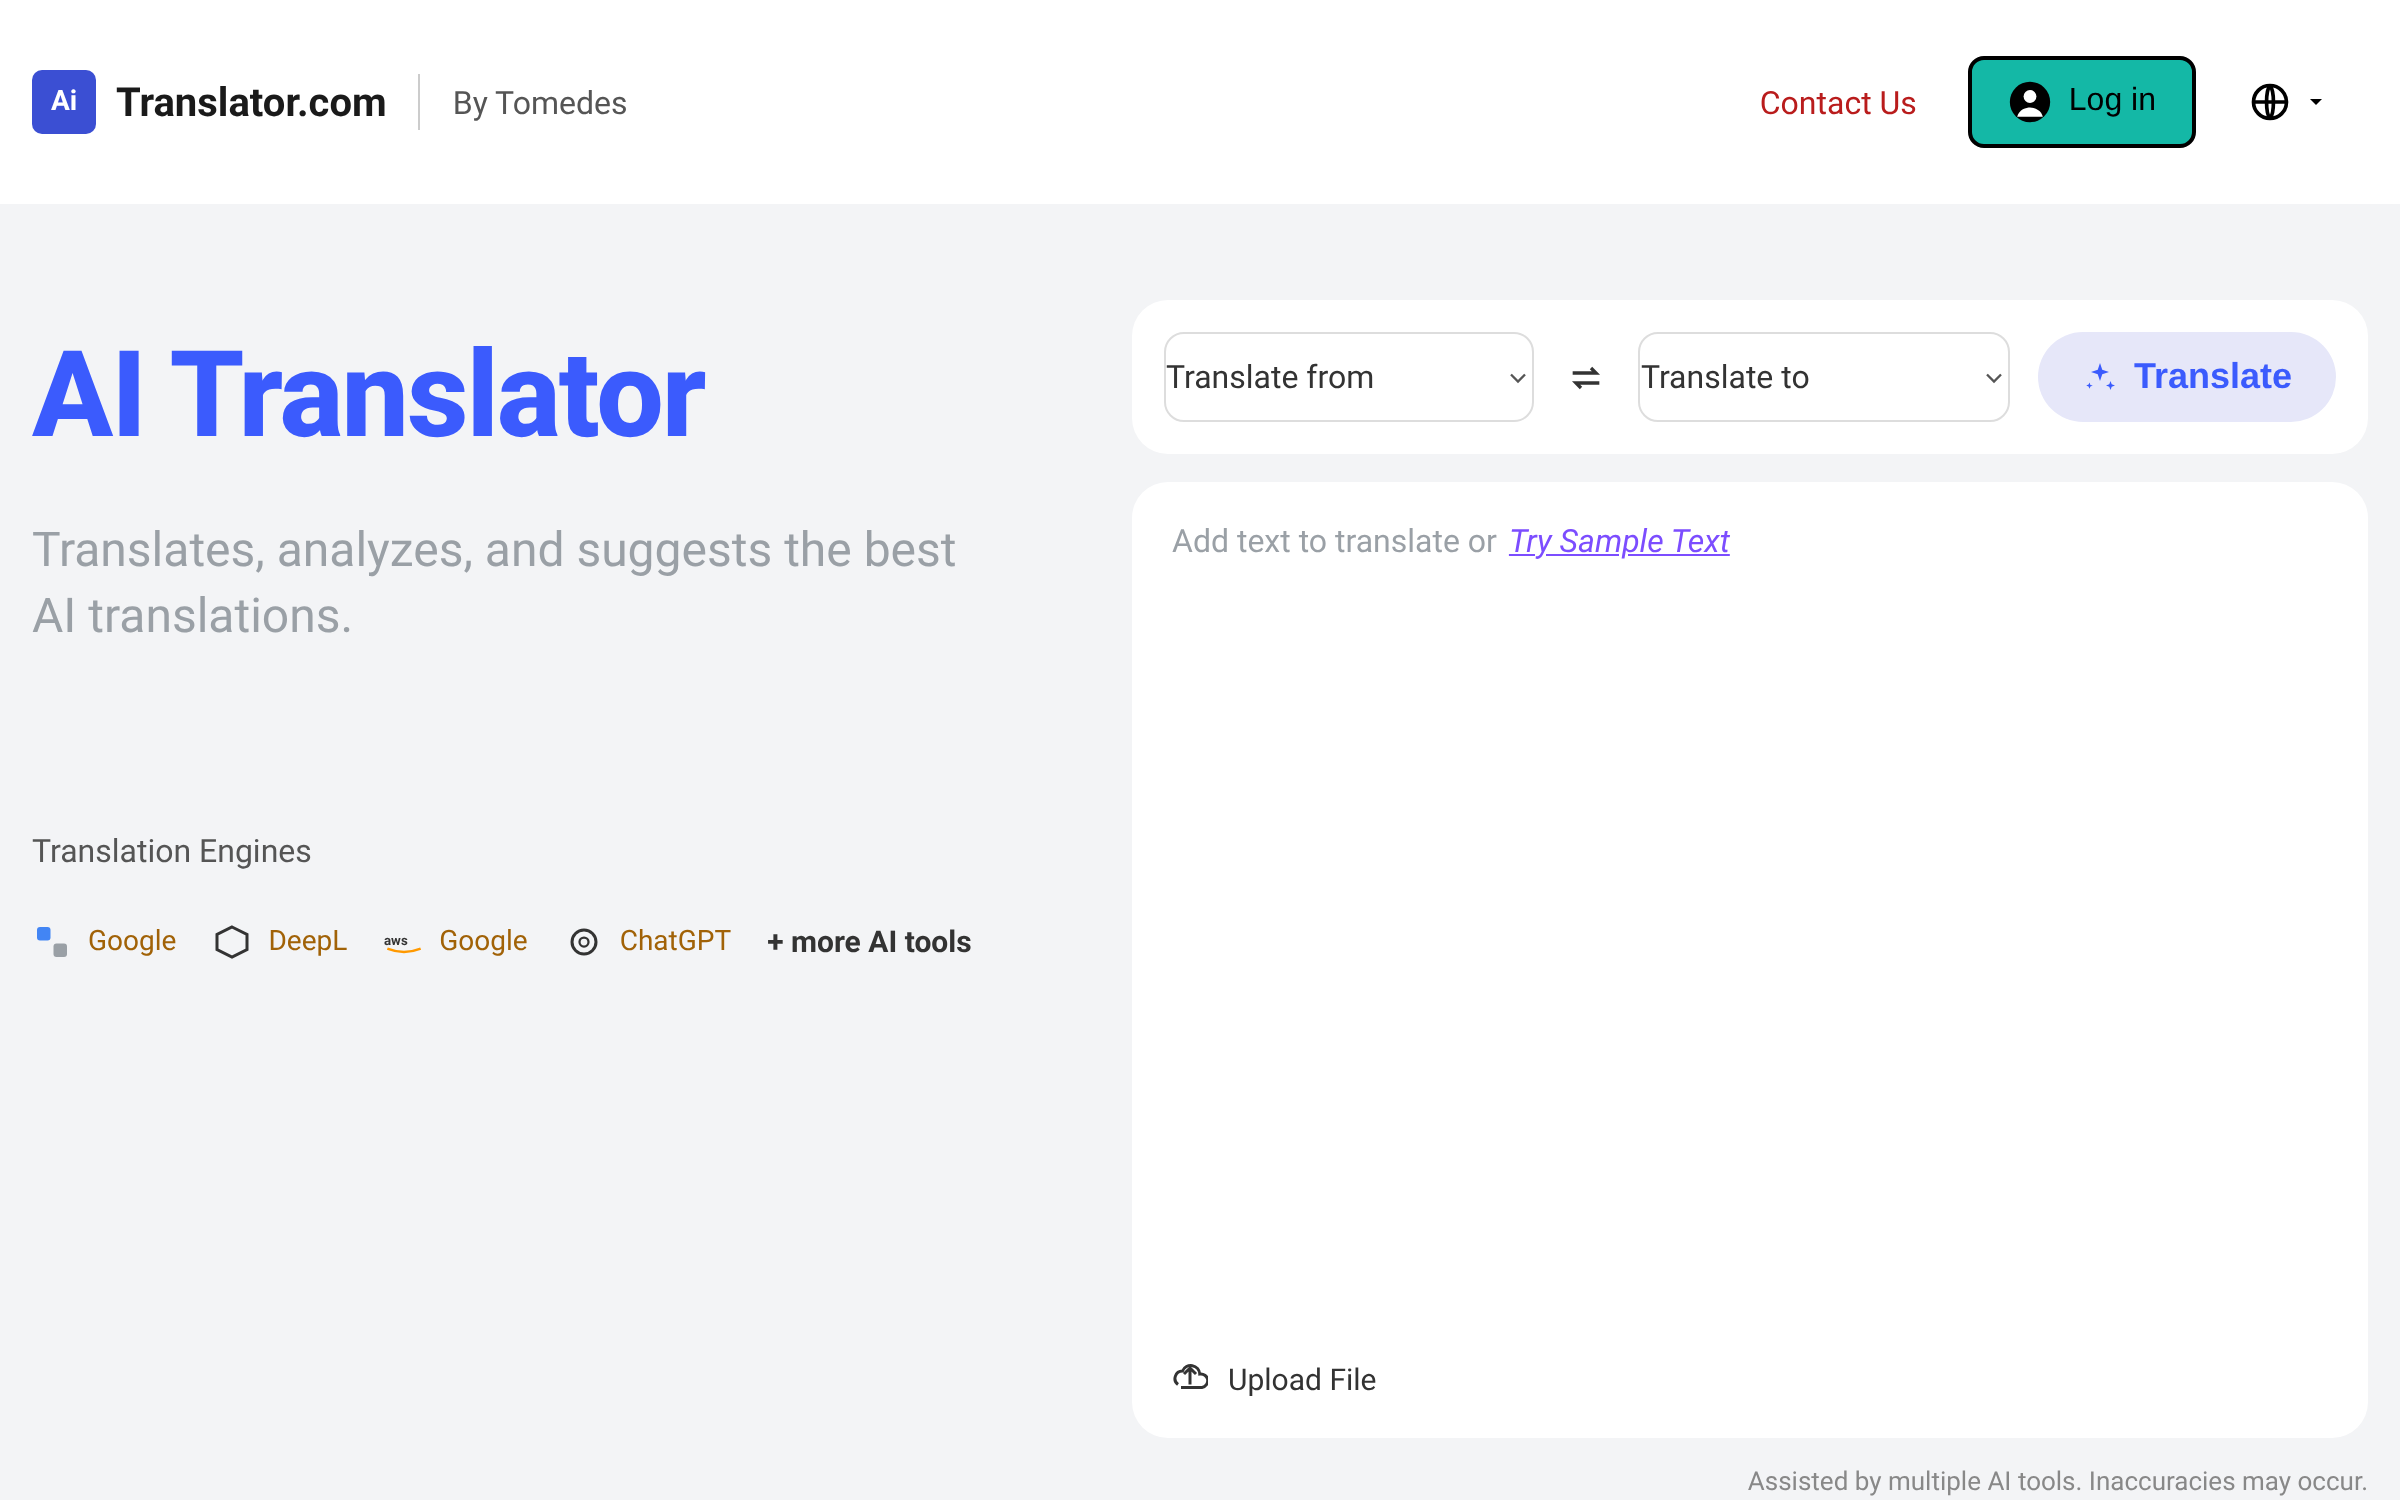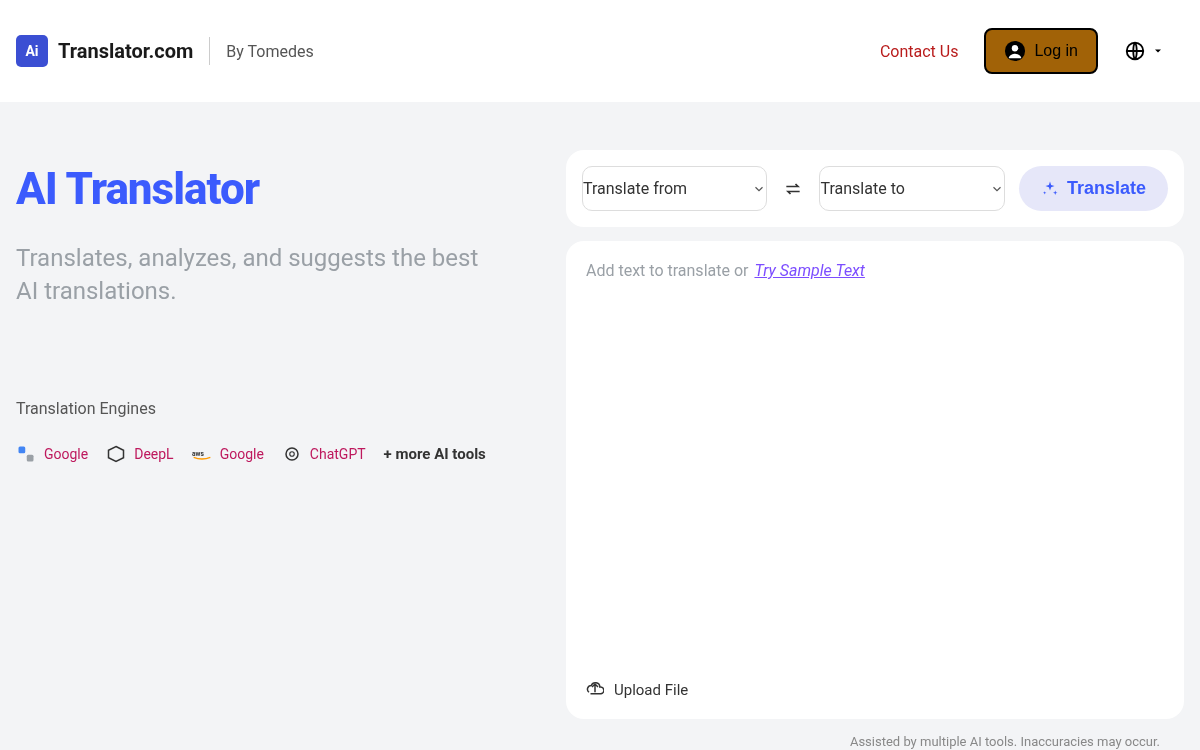--- a/index.html
+++ b/index.html
@@ -5,42 +5,42 @@
 * { margin: 0; padding: 0; box-sizing: border-box; }
 body { font-family: -apple-system, BlinkMacSystemFont, 'Segoe UI', Roboto, sans-serif; background: #fff; width: 1200px; height: 750px; overflow: hidden; }
 .header { display: flex; align-items: center; justify-content: space-between; padding: 28px 36px 28px 16px; background: #fff; }
 .header-left { display: flex; align-items: center; gap: 10px; }
 .logo-badge { width: 32px; height: 32px; background: #3b4fd3; border-radius: 5px; display: flex; align-items: center; justify-content: center; color: #fff; font-weight: 700; font-size: 14px; }
 .logo-text { font-size: 20px; font-weight: 700; color: #1a1a1a; }
 .divider-v { width: 1px; height: 28px; background: #ccc; margin: 0 6px; }
 .byline { font-size: 16px; color: #555; }
 .header-right { display: flex; align-items: center; gap: 26px; }
 .contact-link { font-size: 16px; color: #b91c1c; text-decoration: none; cursor: pointer; }
-.login-btn { display: flex; align-items: center; gap: 8px; padding: 10px 18px; border: 2px solid #000; border-radius: 8px; background: #a16207; font-size: 16px; font-weight: 500; cursor: pointer; justify-content: center; }
+.login-btn { display: flex; align-items: center; gap: 8px; padding: 10px 18px; border: 2px solid #000; border-radius: 8px; background: #14b8a6; font-size: 16px; font-weight: 500; cursor: pointer; justify-content: center; }
 .lang-switch { display: flex; align-items: center; gap: 6px; cursor: pointer; }
 .main { display: flex; background: #f3f4f6; min-height: 654px; padding: 48px 16px 0 16px; gap: 60px; }
 .left-col { flex: 0 0 490px; padding-top: 16px; }
-.hero-title { font-size: 44px; font-weight: 800; color: #3b5bfd; line-height: 1.08; letter-spacing: -1px; margin-bottom: 28px; }
+.hero-title { font-size: 60px; font-weight: 800; color: #3b5bfd; line-height: 1.08; letter-spacing: -1px; margin-bottom: 28px; }
 .hero-sub { font-size: 24px; color: #9aa0a6; line-height: 1.4; margin-bottom: 90px; }
 .engines-label { font-size: 16px; color: #555; margin-bottom: 26px; }
 .engines-row { display: flex; align-items: center; gap: 18px; flex-wrap: wrap; }
-.engine-item { display: flex; align-items: center; gap: 8px; font-size: 14px; color: #be185d; text-align: center; }
+.engine-item { display: flex; align-items: center; gap: 8px; font-size: 14px; color: #a16207; text-align: center; }
 .engine-icon { width: 20px; height: 20px; display: flex; align-items: center; justify-content: center; }
 .more-tools { font-size: 15px; font-weight: 700; color: #333; cursor: pointer; }
 .right-col { flex: 1; }
 .translate-bar { background: #fff; border-radius: 18px; padding: 16px; display: flex; align-items: center; gap: 14px; margin-bottom: 14px; }
 .lang-select { flex: 1; border: 1px solid #ddd; border-radius: 10px; padding: 12px 0; display: flex; align-items: center; justify-content: space-between; font-size: 16px; color: #333; cursor: pointer; background: #fff; }
 .swap-btn { width: 24px; height: 24px; display: flex; align-items: center; justify-content: center; cursor: pointer; }
 .translate-btn { display: flex; align-items: center; gap: 8px; padding: 12px 22px; background: #e6e7f9; border: none; border-radius: 24px; font-size: 18px; font-weight: 600; color: #3b5bfd; cursor: pointer; }
 .text-panel { background: #fff; border-radius: 18px; padding: 20px; min-height: 478px; display: flex; flex-direction: column; position: relative; }
 .placeholder-row { display: flex; align-items: center; gap: 6px; }
 .placeholder-text { color: #9aa0a6; font-size: 16px; }
 .sample-link { color: #7c4dff; font-style: italic; text-decoration: underline; font-size: 16px; cursor: pointer; }
 .upload-row { display: flex; align-items: center; gap: 10px; margin-top: auto; cursor: pointer; font-size: 15px; color: #333; }
-.disclaimer { position: absolute; bottom: -30px; right: 24px; font-size: 13px; color: #888; }
+.disclaimer { position: absolute; bottom: -30px; right: 0; font-size: 13px; color: #888; }
 svg { display: block; }
 </style>
 </head>
 <body>
 
 <div class="header">
   <div class="header-left">
     <div class="logo-badge">Ai</div>
     <div class="logo-text">Translator.com</div>
     <div class="divider-v"></div>

